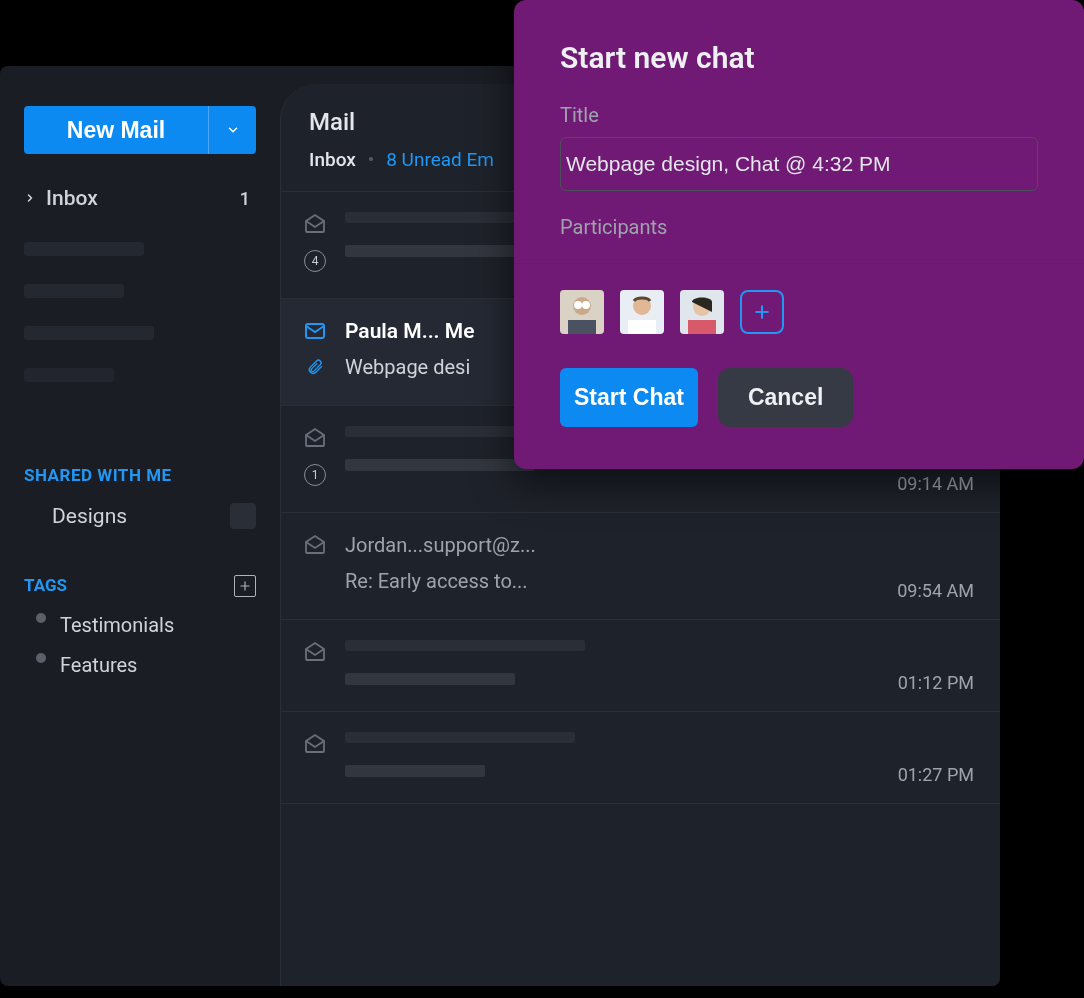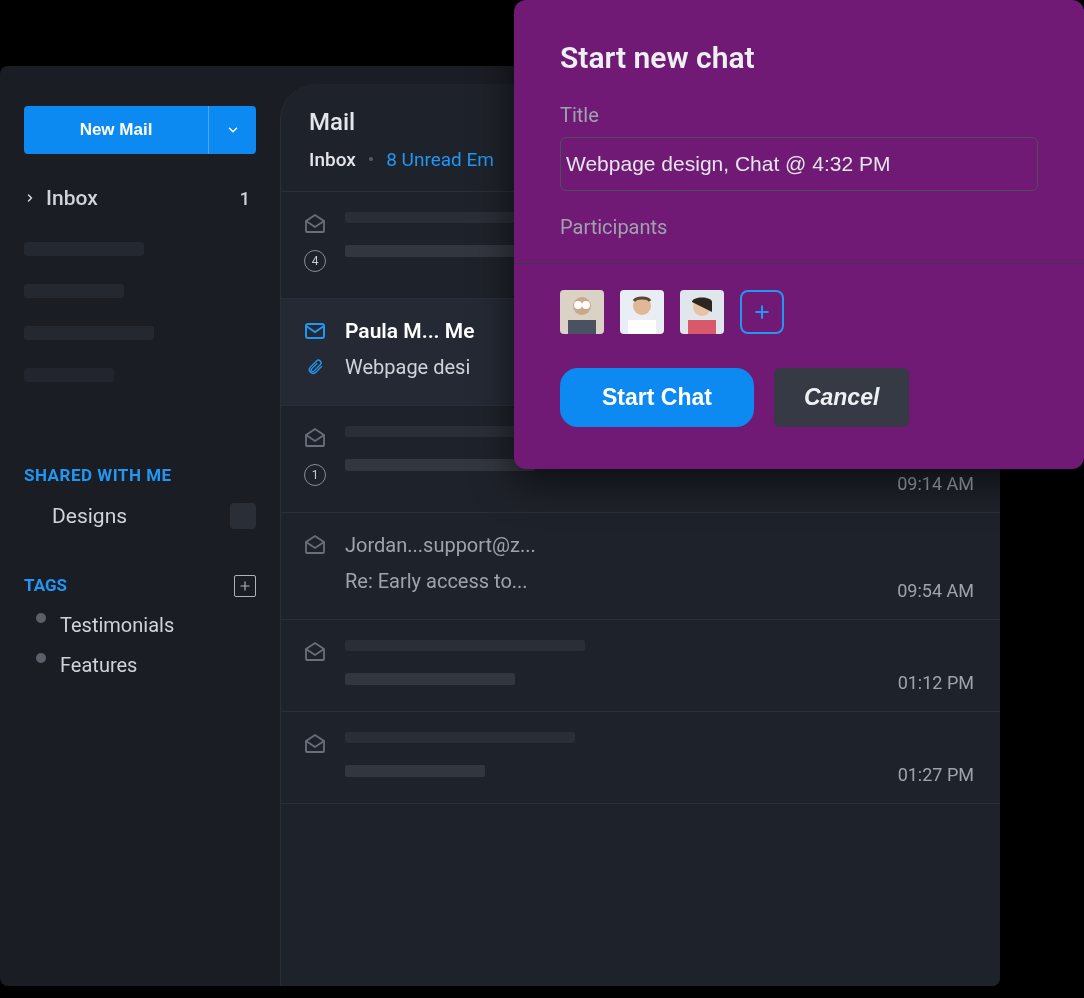--- a/index.html
+++ b/index.html
@@ -34,21 +34,21 @@
     flex-direction: column;
   }
   .new-mail-group {
     display: flex;
     margin-bottom: 28px;
   }
   .new-mail-btn {
     flex: 1;
     background: #0d8af2;
     color: #fff;
-    font-size: 17px;
+    font-size: 23px;
     font-weight: 600;
     border: none;
     height: 48px;
     border-top-left-radius: 4px;
     border-bottom-left-radius: 4px;
     cursor: pointer;
   }
   .new-mail-dd {
     width: 48px;
     background: #0d8af2;
@@ -187,24 +187,24 @@
   .participants-label{font-size:20px;color:#9ea3ad;margin-top:24px;margin-bottom:0;}
   .divider-full{height:1px;background:#353a45;margin:24px -46px 26px -46px;}
   .avatars{display:flex;gap:16px;align-items:center;margin-bottom:34px;}
   .avatar{width:44px;height:44px;border-radius:4px;background:#5a6070;overflow:hidden;}
   .avatar svg{width:100%;height:100%;}
   .add-participant{
     width:44px;height:44px;border:2px solid #2196f3;border-radius:8px;display:flex;align-items:center;justify-content:center;color:#2196f3;font-size:26px;cursor:pointer;
   }
   .dlg-actions{display:flex;gap:20px;}
   .btn-primary{
-    background:#0d8af2;color:#fff;border:none;font-size:23px;font-weight:600;padding:16px 42px;border-radius:18px;cursor:pointer;
+    background:#0d8af2;color:#fff;border:none;font-size:23px;font-weight:600;padding:16px 14px;border-radius:6px;cursor:pointer;
   }
   .btn-secondary{
-    background:#353a45;color:#eef0f3;border:none;font-size:23px;font-weight:600;padding:16px 30px;border-radius:6px;cursor:pointer;font-style:italic;
+    background:#353a45;color:#eef0f3;border:none;font-size:23px;font-weight:600;padding:16px 30px;border-radius:12px;cursor:pointer;
   }
 
   .clip-icon{width:18px;height:20px;}
 </style>
 </head>
 <body>
 
 <div class="mail-window">
 
   <div class="sidebar">

